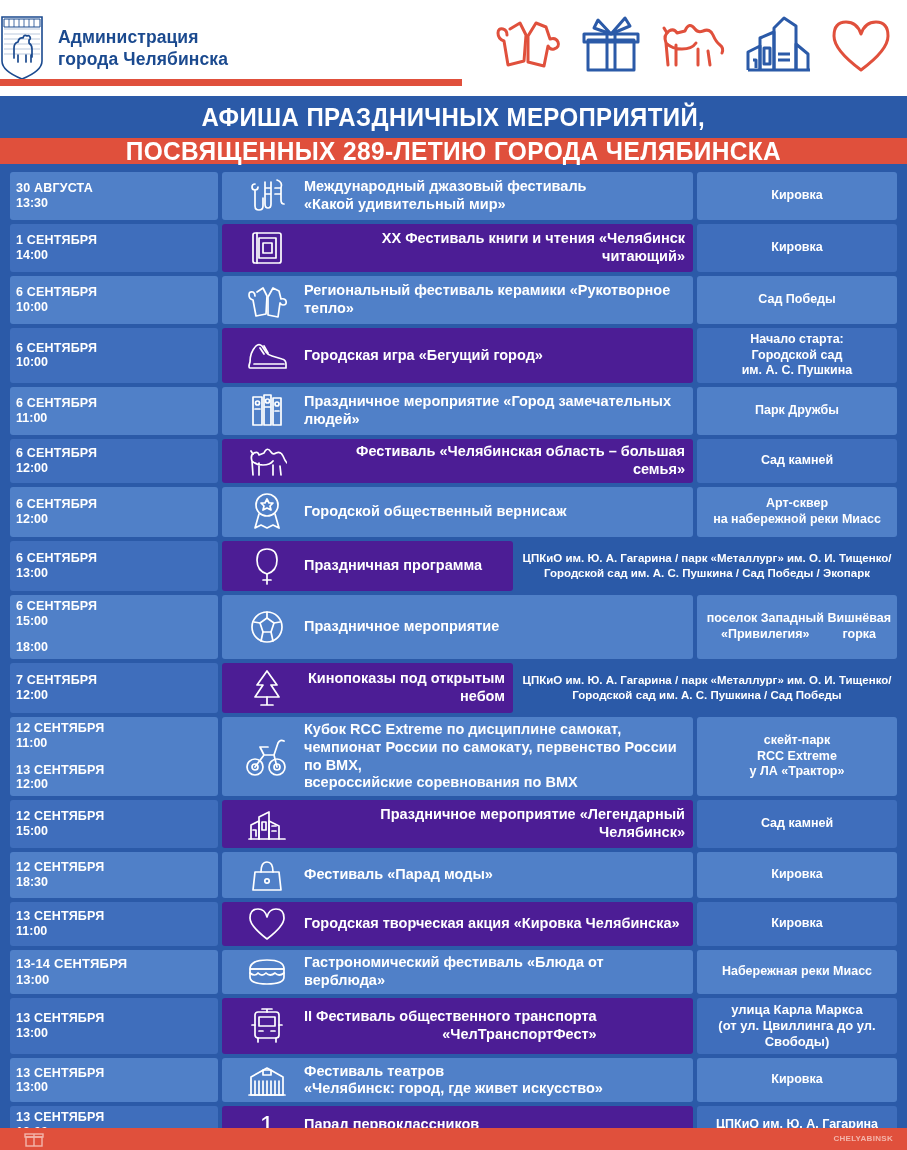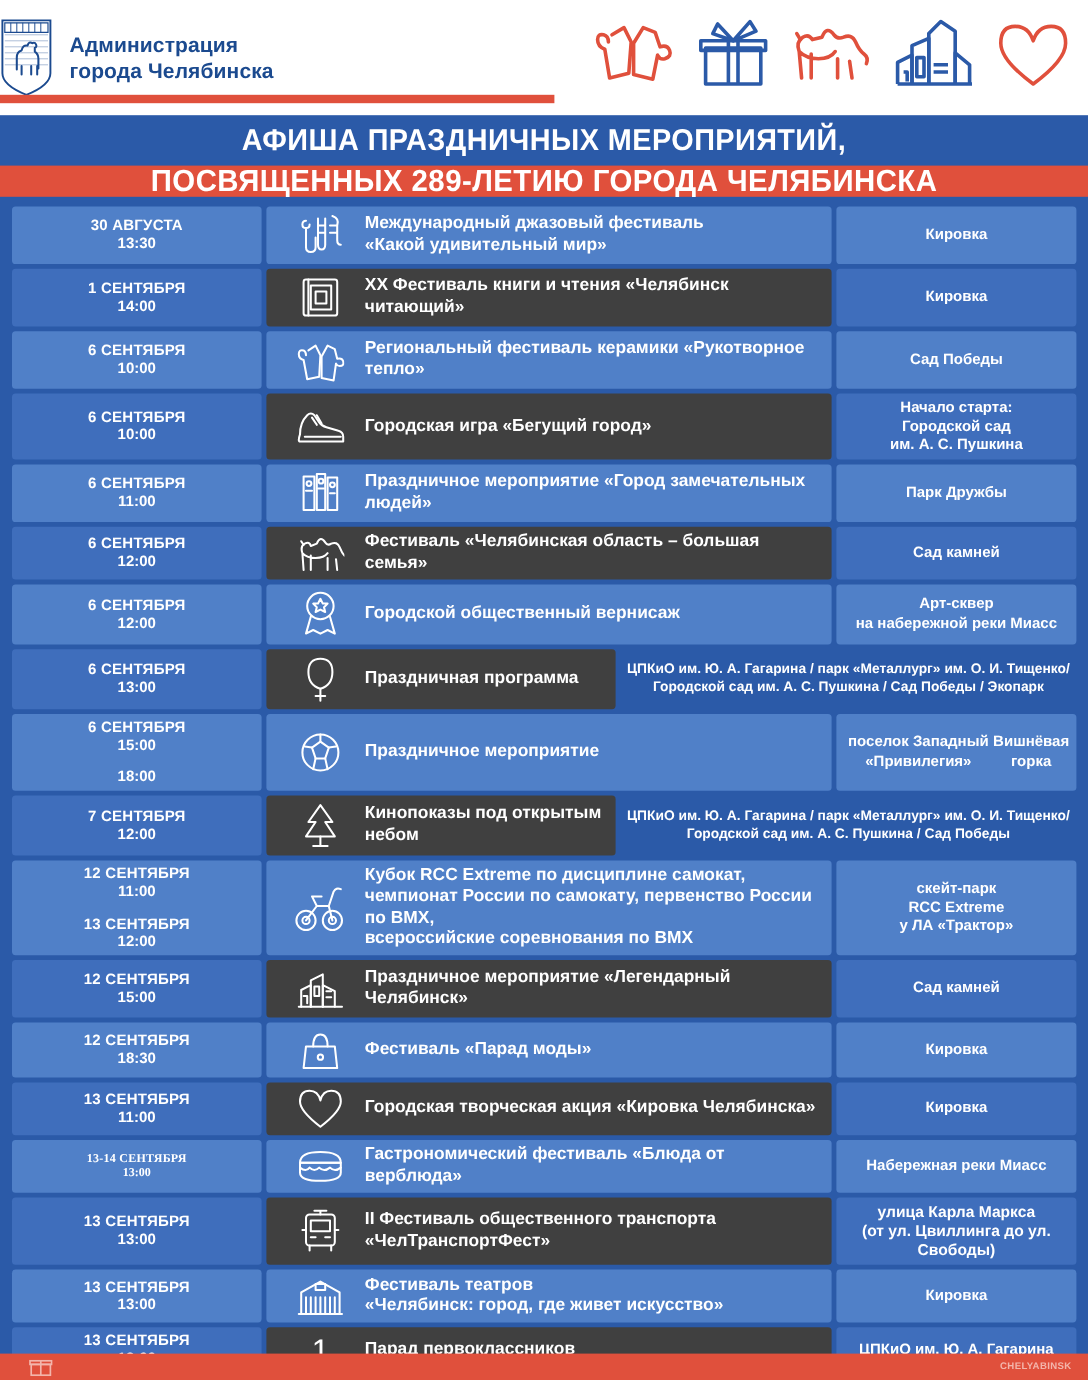--- a/index.html
+++ b/index.html
@@ -50,26 +50,25 @@
   
   .table{padding:8px 10px 0 10px;}
   .row{
     display:flex;align-items:stretch;
     margin-bottom:4px;
   }
   .cell-date{
     flex:0 0 208px;
     display:flex;flex-direction:column;justify-content:center;
     padding:4px 6px;box-sizing:border-box;
-    text-align:center;
     color:#ffffff;font-weight:bold;line-height:1.18;
   }
   .cell-date .d{font-size:12.5px;letter-spacing:.2px;}
   .cell-date .t{font-size:12.5px;}
-  .cell-date.small .d,.cell-date.small .t{font-size:10px;font-family:Liberation Serif, serif;}
+  .cell-date.small .d,.cell-date.small .t{font-size:13px;}
 
   .cell-main{
     flex:1 1 auto;
     display:flex;align-items:center;
     padding:4px 8px;box-sizing:border-box;
     min-width:0;
   }
   .icon-wrap{
     flex:0 0 74px;display:flex;align-items:center;justify-content:center;
   }
@@ -96,21 +95,21 @@
     display:flex;align-items:center;justify-content:center;
     padding:4px 4px;box-sizing:border-box;text-align:center;
     color:#ffffff;font-weight:bold;font-size:11.5px;line-height:1.3;
   }
 
   
   .row.lit .cell-date,
   .row.lit .cell-main,
   .row.lit .cell-venue{background:#5080c8;}
   .row.dim .cell-date{background:#3f6ebc;}
-  .row.dim .cell-main{background:#404040;}
+  .row.dim .cell-main{background:#4c1d95;text-align:right;}
   .row.dim .cell-venue{background:#3f6ebc;}
   .row.lit .cell-venue-wide,
   .row.dim .cell-venue-wide{background:transparent;}
 
   .cell-date,.cell-main,.cell-venue{border-radius:3px;}
   .cell-main{margin:0 4px;}
 
   
   .bottom-bar{
     position:absolute;left:0;bottom:0;width:907px;height:22px;background:#e0503c;

